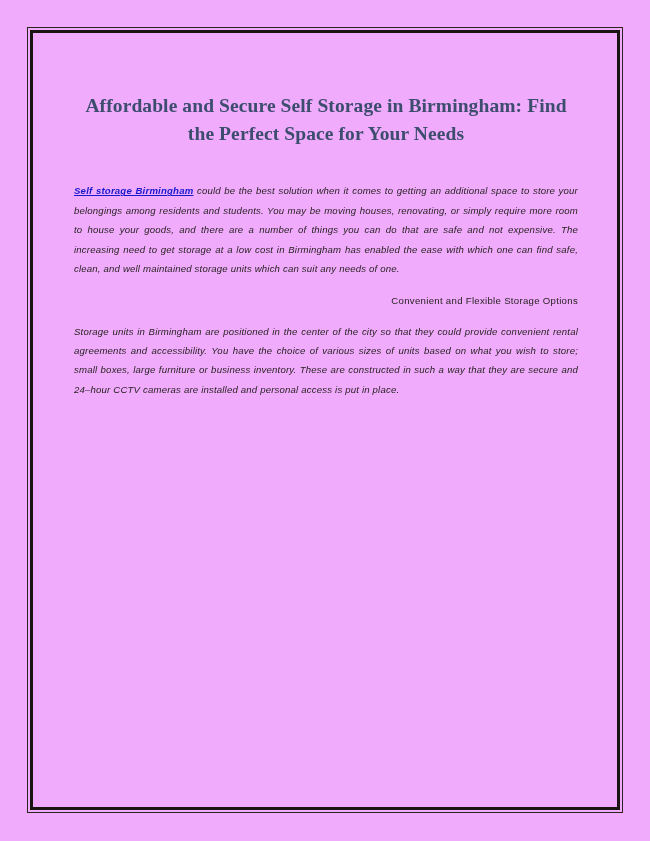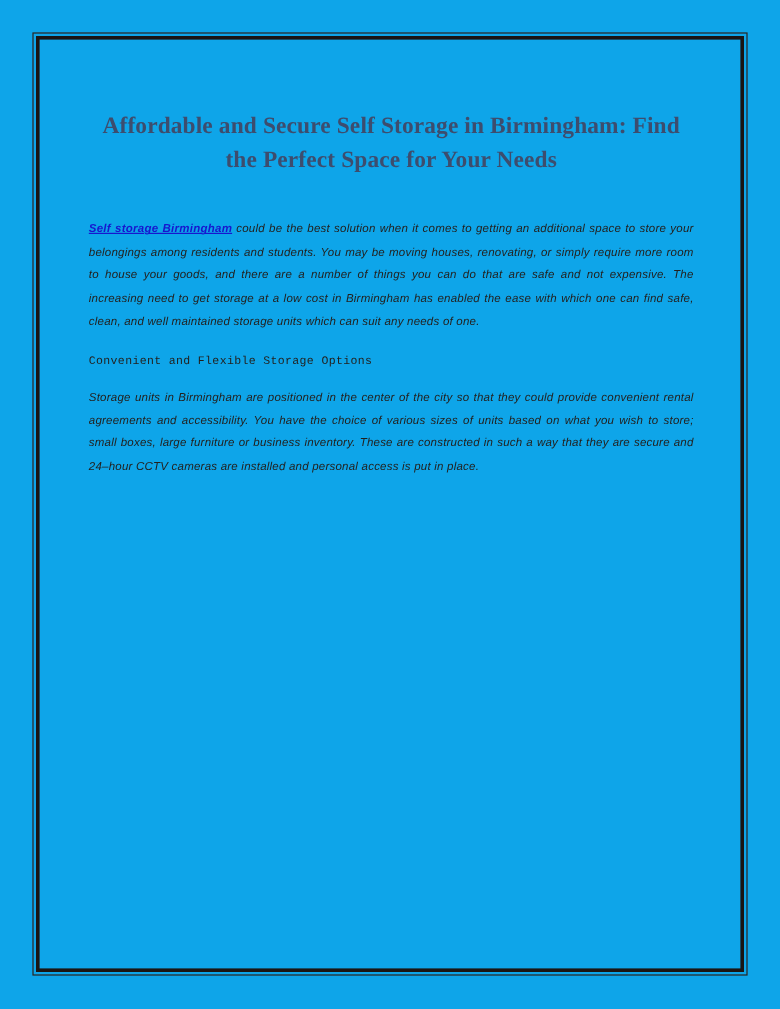--- a/index.html
+++ b/index.html
@@ -12,21 +12,21 @@
     height: 841px;
     background: #fbe9db;
     font-family: "Liberation Sans", sans-serif;
     overflow: hidden;
   }
 
   .page {
     position: relative;
     width: 650px;
     height: 841px;
-    background: #0ea5e9;
+    background: #f0abfc;
     box-sizing: border-box;
   }
 
   
   .frame-outer {
     position: absolute;
     left: 27px;
     top: 27px;
     right: 27px;
     bottom: 28px;
@@ -74,25 +74,25 @@
     margin: 0 0 11px 0;
     letter-spacing: 0.18px;
     font-style: italic;
   }
 
   .body-para.tight {
     margin-bottom: 13px;
   }
 
   .sub-heading {
-    font-family: Liberation Mono, monospace;
+    font-family: Liberation Sans, sans-serif;
     font-size: 9.6px;
     line-height: 2.02;
     color: #231f1c;
-    text-align: left;
+    text-align: right;
     margin: 0 0 11px 0;
     letter-spacing: 0.3px;
   }
 
   .inline-link {
     color: #1717cf;
     font-weight: bold;
     text-decoration: underline;
     letter-spacing: 0.2px;
   }

